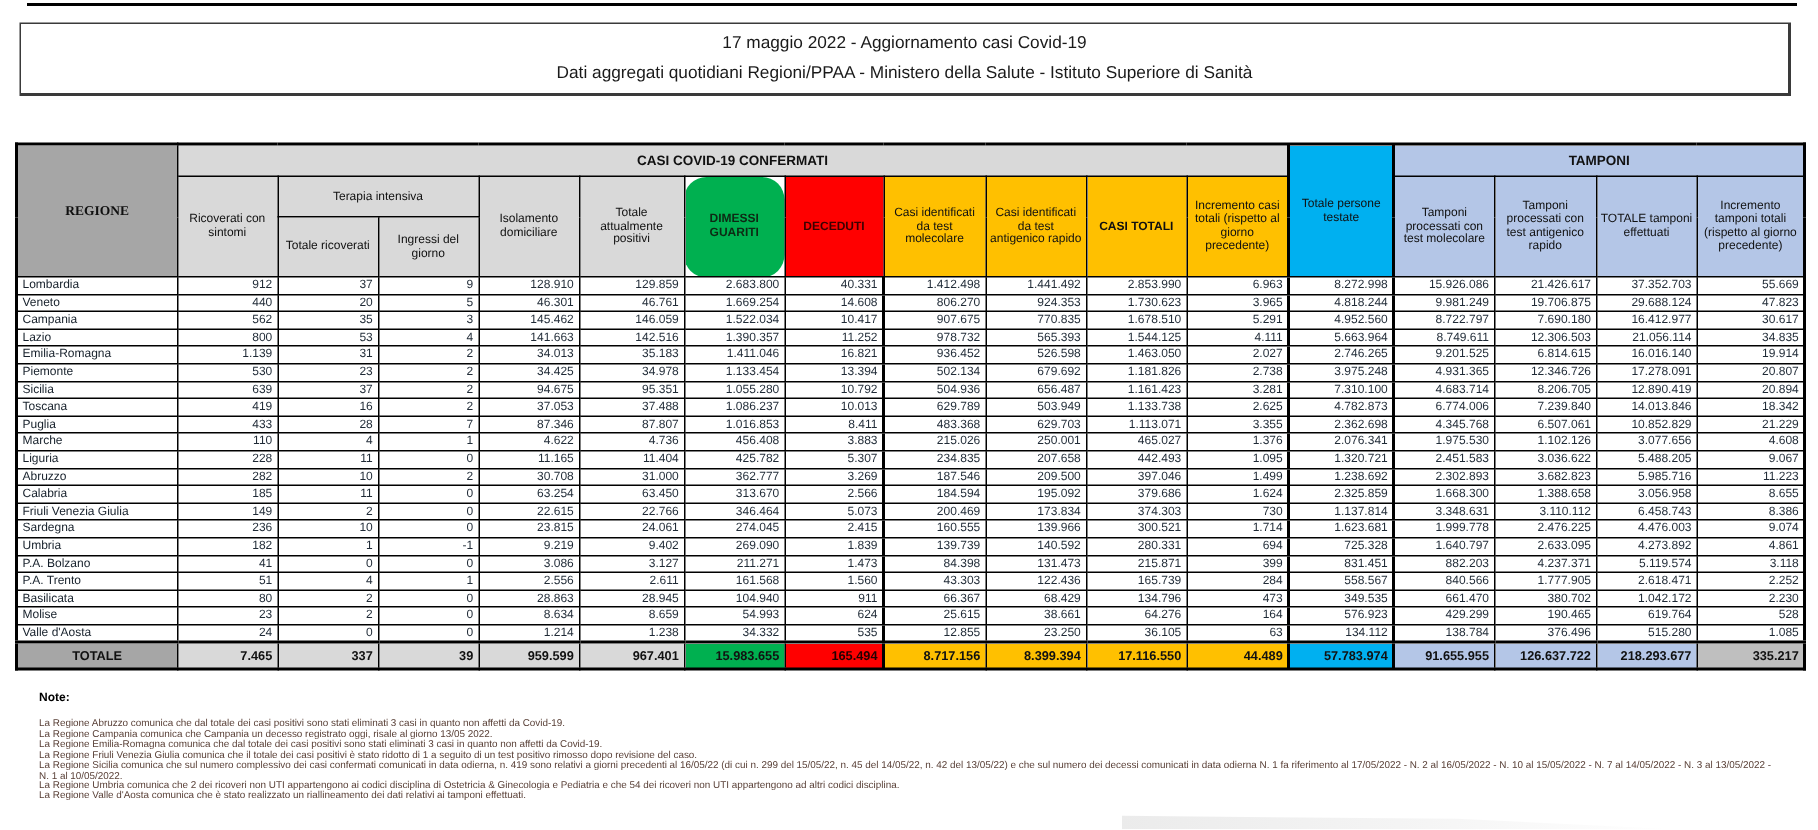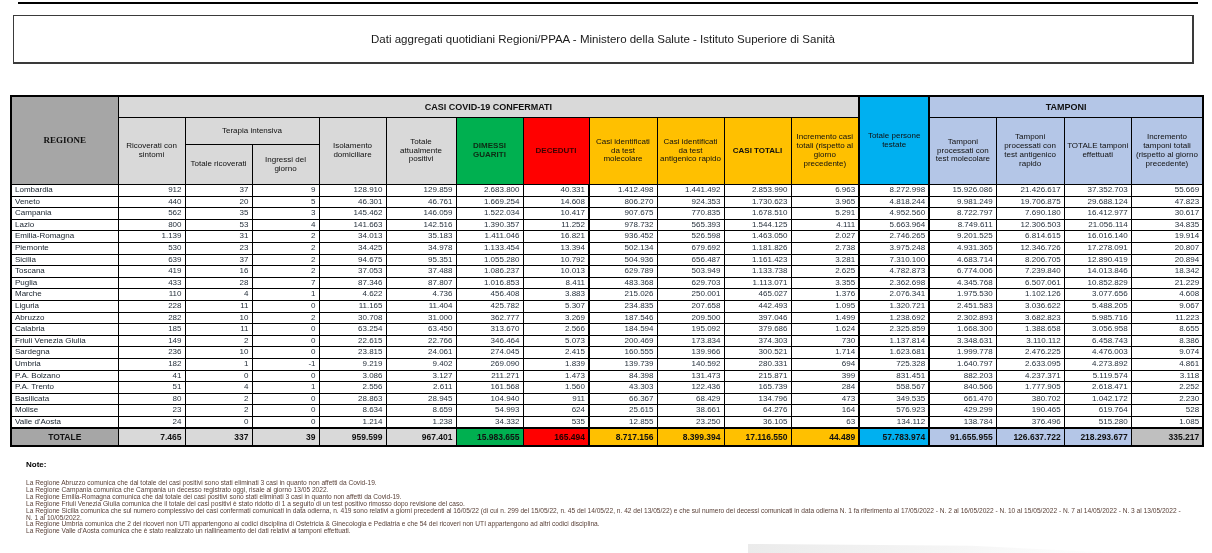--- a/index.html
+++ b/index.html
@@ -21,21 +21,21 @@
   }
   th,td{border:1px solid #000;overflow:hidden;}
   thead th{
     font-weight:normal;font-size:8px;line-height:1.12;padding:1px 2px;
     background:var(--gray_light);color:#101010;text-align:center;vertical-align:middle;
   }
   th.bold{font-weight:bold;}
   th.hdr-dark{background:var(--gray_dark);font-weight:bold;font-size:9px;font-family:Liberation Serif, serif;}
   th.grp-casi{background:var(--gray_light);font-weight:bold;font-size:9px;height:18px;margin-left:28px;}
   th.grp-tamponi{background:var(--light_blue);font-weight:bold;font-size:9px;}
-  th.col-dimessi{background:var(--green);font-weight:bold;color:#0d2a14;}
+  th.col-dimessi{background:var(--green);font-weight:bold;color:#0d2a14;border-radius:15px;}
   th.col-deceduti{background:var(--red);font-weight:bold;color:#3d0000;}
   th.col-orange{background:var(--orange);}
   th.col-orange.bold{font-weight:bold;}
   th.col-testate{background:var(--cyan);border-left-width:2px;border-right-width:2px;}
   th.col-blue{background:var(--light_blue);}
   tr.h2 th{height:24px;}
   tr.h3 th{height:37px;}
   tbody td{font-size:8px;height:10.6px;line-height:10.6px;padding:0 3px;white-space:nowrap;}
   td.region{text-align:left;color:#16202b;}
   td.num{text-align:right;color:#1f2a36;}
@@ -58,20 +58,21 @@
     background:linear-gradient(97deg,#ebebeb 0%,#f5f5f5 55%,#ffffff 100%);
     clip-path:polygon(0% 30%,60% 45%,100% 100%,0% 100%);
   }
 </style>
 </head>
 <body>
 
 <div class="top-rule"></div>
 
 <div class="title-box">
+  <div>17 maggio 2022 - Aggiornamento casi Covid-19</div>
   <div>Dati aggregati quotidiani Regioni/PPAA - Ministero della Salute - Istituto Superiore di Sanità</div>
 </div>
 
 <table class="covid">
   <colgroup>
     <col style="width:107px">
       <col style="width:67px">
       <col style="width:67px">
       <col style="width:67px">
     <col style="width:67px">

